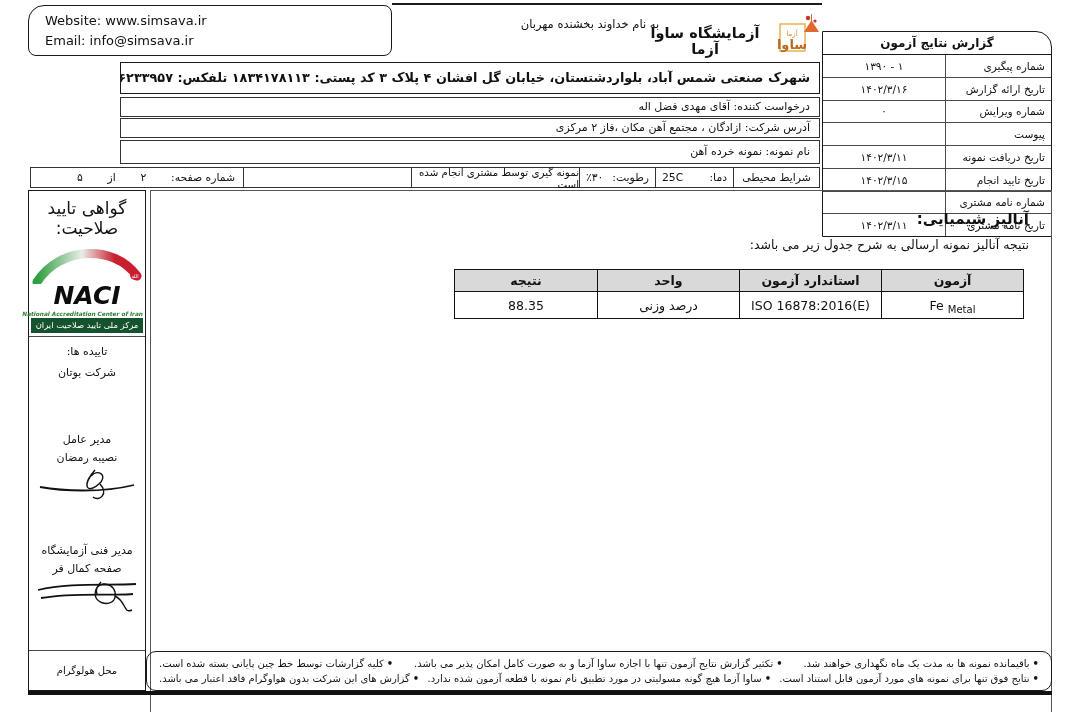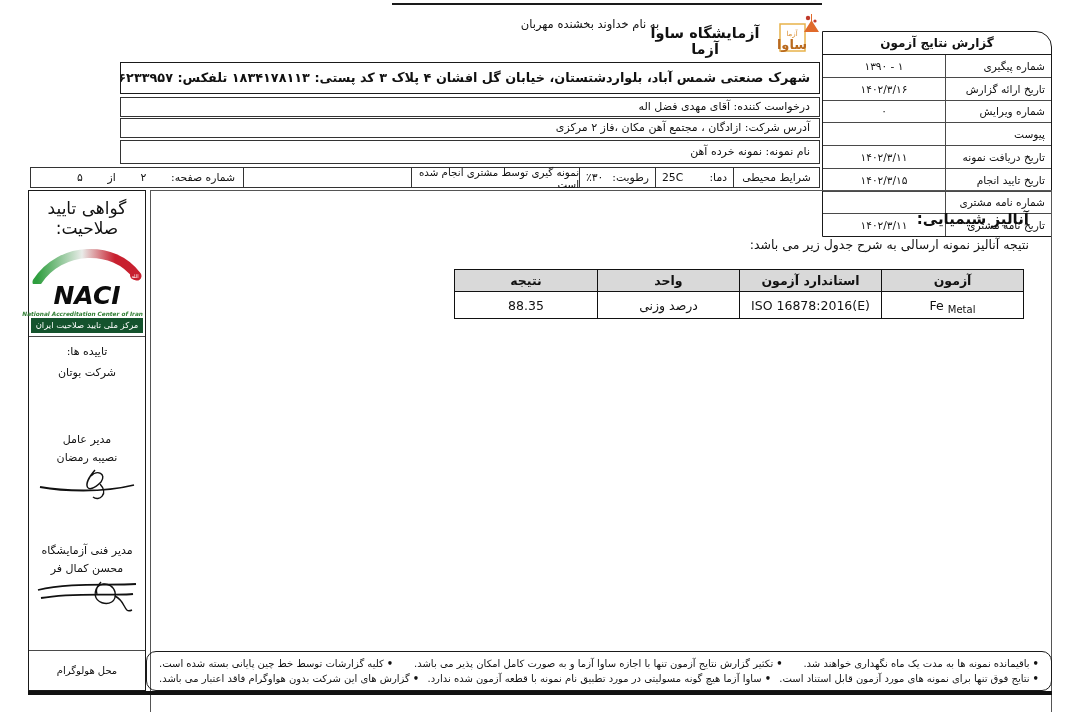--- a/index.html
+++ b/index.html
@@ -93,20 +93,24 @@
   .note-item { display:flex; gap:3px; }
   .bullet { font-weight:bold; }
 
   #bottom-line { position:absolute; left:28px; top:691px; width:1024px; height:4px; background:#111; }
 </style>
 </head>
 <body>
 
 <div id="page">
 
+  <div id="contact-box">
+    <div>Website: www.simsava.ir</div>
+    <div>Email: info@simsava.ir</div>
+  </div>
   <div id="header-topline"></div>
   <div id="bismillah">به نام خداوند بخشنده مهربان</div>
   <div id="lab-name">آزمایشگاه ساوا آزما</div>
   <div id="sava-logo">
     <svg width="44" height="46" viewBox="0 0 44 46">
       <rect x="2" y="13" width="25" height="27" fill="none" stroke="#e8b24a" stroke-width="1.5"></rect>
       <path d="M33,3 l0,7 l-7,11 l15,0 l-7,-11 l0,-7 z" fill="#e06a2b"></path>
       <circle cx="30" cy="7" r="2.2" fill="#c0392b"></circle>
       <circle cx="37" cy="10" r="1.6" fill="#c0392b"></circle>
       <text x="14" y="25" font-size="7" fill="#d98a2b" text-anchor="middle">آزما</text>
@@ -203,21 +207,21 @@
       <div class="sb-line mt22">تاییده ها:</div>
       <div class="sb-line mt6">شرکت بوتان</div>
       <div class="sb-line mt34">مدیر عامل</div>
       <div class="sb-line mt3">نصیبه رمضان</div>
       <svg class="sig" width="100" height="38" viewBox="0 0 100 38">
         <path d="M3,22 C25,26 65,28 97,20" fill="none" stroke="#111" stroke-width="1.8"></path>
         <path d="M58,5 C44,21 50,31 64,17 C70,9 60,4 54,11" fill="none" stroke="#111" stroke-width="1.4"></path>
         <path d="M63,19 C72,29 62,37 56,32" fill="none" stroke="#111" stroke-width="1.4"></path>
       </svg>
       <div class="sb-line mt42">مدیر فنی آزمایشگاه</div>
-      <div class="sb-line mt3">محسن کمال فر</div>
+      <div class="sb-line mt3">صفحه کمال فر</div>
       <svg class="sig" width="104" height="42" viewBox="0 0 104 42">
         <path d="M3,14 C35,6 75,10 101,8" fill="none" stroke="#111" stroke-width="1.8"></path>
         <path d="M6,22 C40,16 85,20 98,18" fill="none" stroke="#111" stroke-width="1.8"></path>
         <path d="M66,6 C46,28 84,36 80,16 C77,4 58,6 62,18" fill="none" stroke="#111" stroke-width="1.4"></path>
         <path d="M80,20 C92,26 88,38 97,34" fill="none" stroke="#111" stroke-width="1.4"></path>
       </svg>
     </div>
     <div class="sb-holo">محل هولوگرام</div>
   </div>
 

